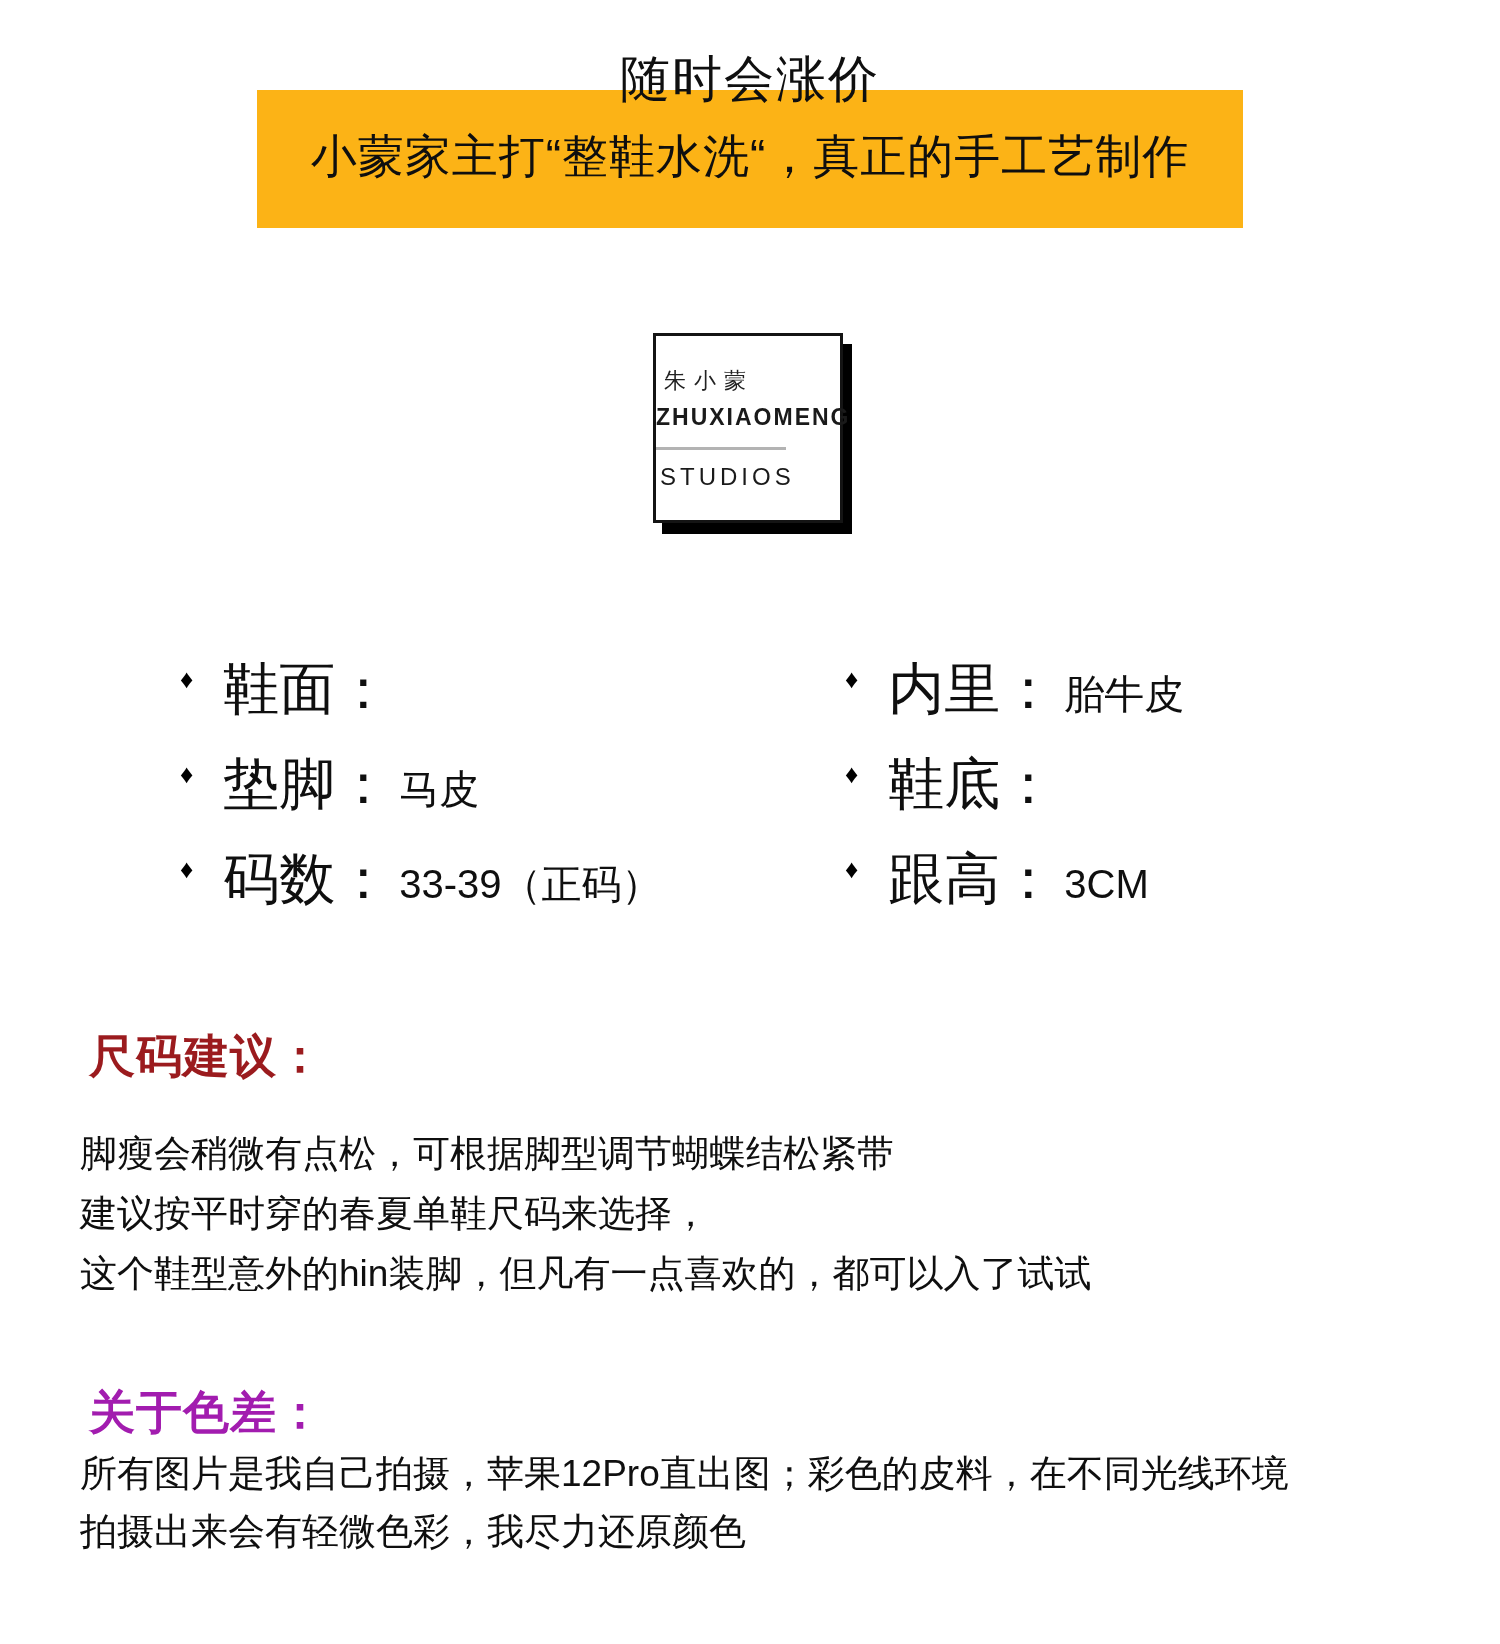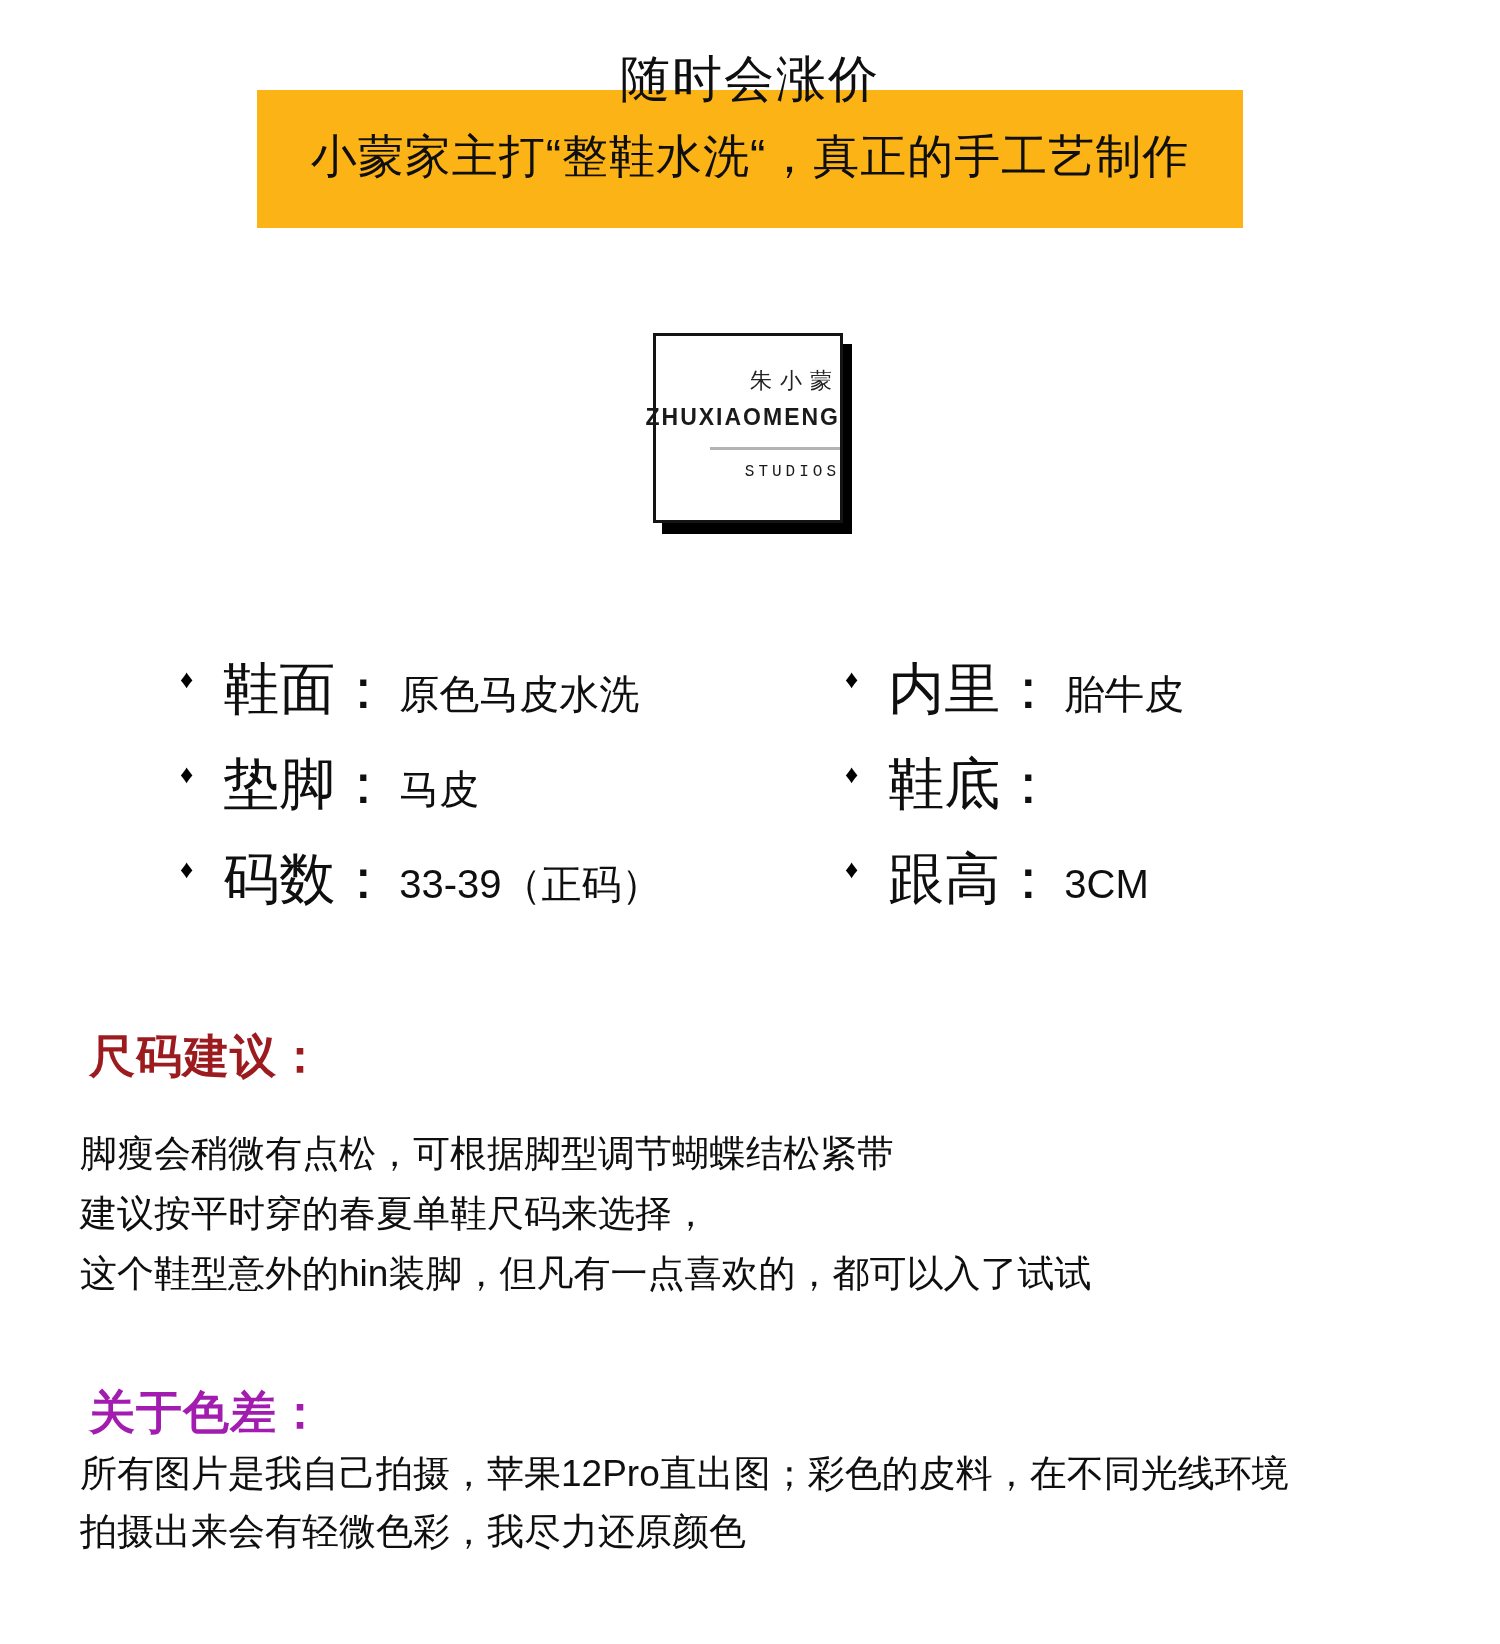--- a/index.html
+++ b/index.html
@@ -53,21 +53,21 @@
     left: 653px;
     top: 333px;
     width: 184px;
     height: 184px;
     background: #ffffff;
     border: 3px solid #141414;
     box-shadow: 9px 11px 0 0 #000000;
     z-index: 1;
     display: flex;
     flex-direction: column;
-    align-items: flex-end;
+    align-items: flex-start;
     text-align: center;
   }
   .logo-cn {
     margin-top: 30px;
     font-size: 22px;
     letter-spacing: 8px;
     padding-left: 8px;
     color: #222222;
     white-space: nowrap;
   }
@@ -80,22 +80,22 @@
     white-space: nowrap;
   }
   .logo-divider {
     margin-top: 16px;
     width: 130px;
     height: 3px;
     background: #b3b3b3;
   }
   .logo-sub {
     margin-top: 13px;
-    font-family: Liberation Mono, monospace;
-    font-size: 16px;
+    font-family: Liberation Sans, sans-serif;
+    font-size: 24px;
     letter-spacing: 4px;
     padding-left: 4px;
     color: #1a1a1a;
     white-space: nowrap;
   }
 
   
   .spec-col {
     position: absolute;
     top: 652px;
@@ -162,21 +162,20 @@
   <div class="logo-cn">朱小蒙</div>
   <div class="logo-en">ZHUXIAOMENG</div>
   <div class="logo-divider" style="background: rgb(179, 179, 179);"></div>
   <div class="logo-sub">STUDIOS</div>
 </div>
 
 <div class="spec-col left">
   <div class="spec-item">
     <span class="spec-bullet">♦</span>
     <span class="spec-label">鞋面：</span>
-    <span class="spec-value">原色马皮水洗</span>
   </div>
   <div class="spec-item">
     <span class="spec-bullet">♦</span>
     <span class="spec-label">垫脚：</span>
     <span class="spec-value">马皮</span>
   </div>
   <div class="spec-item">
     <span class="spec-bullet">♦</span>
     <span class="spec-label">码数：</span>
     <span class="spec-value">33-39（正码）</span>

